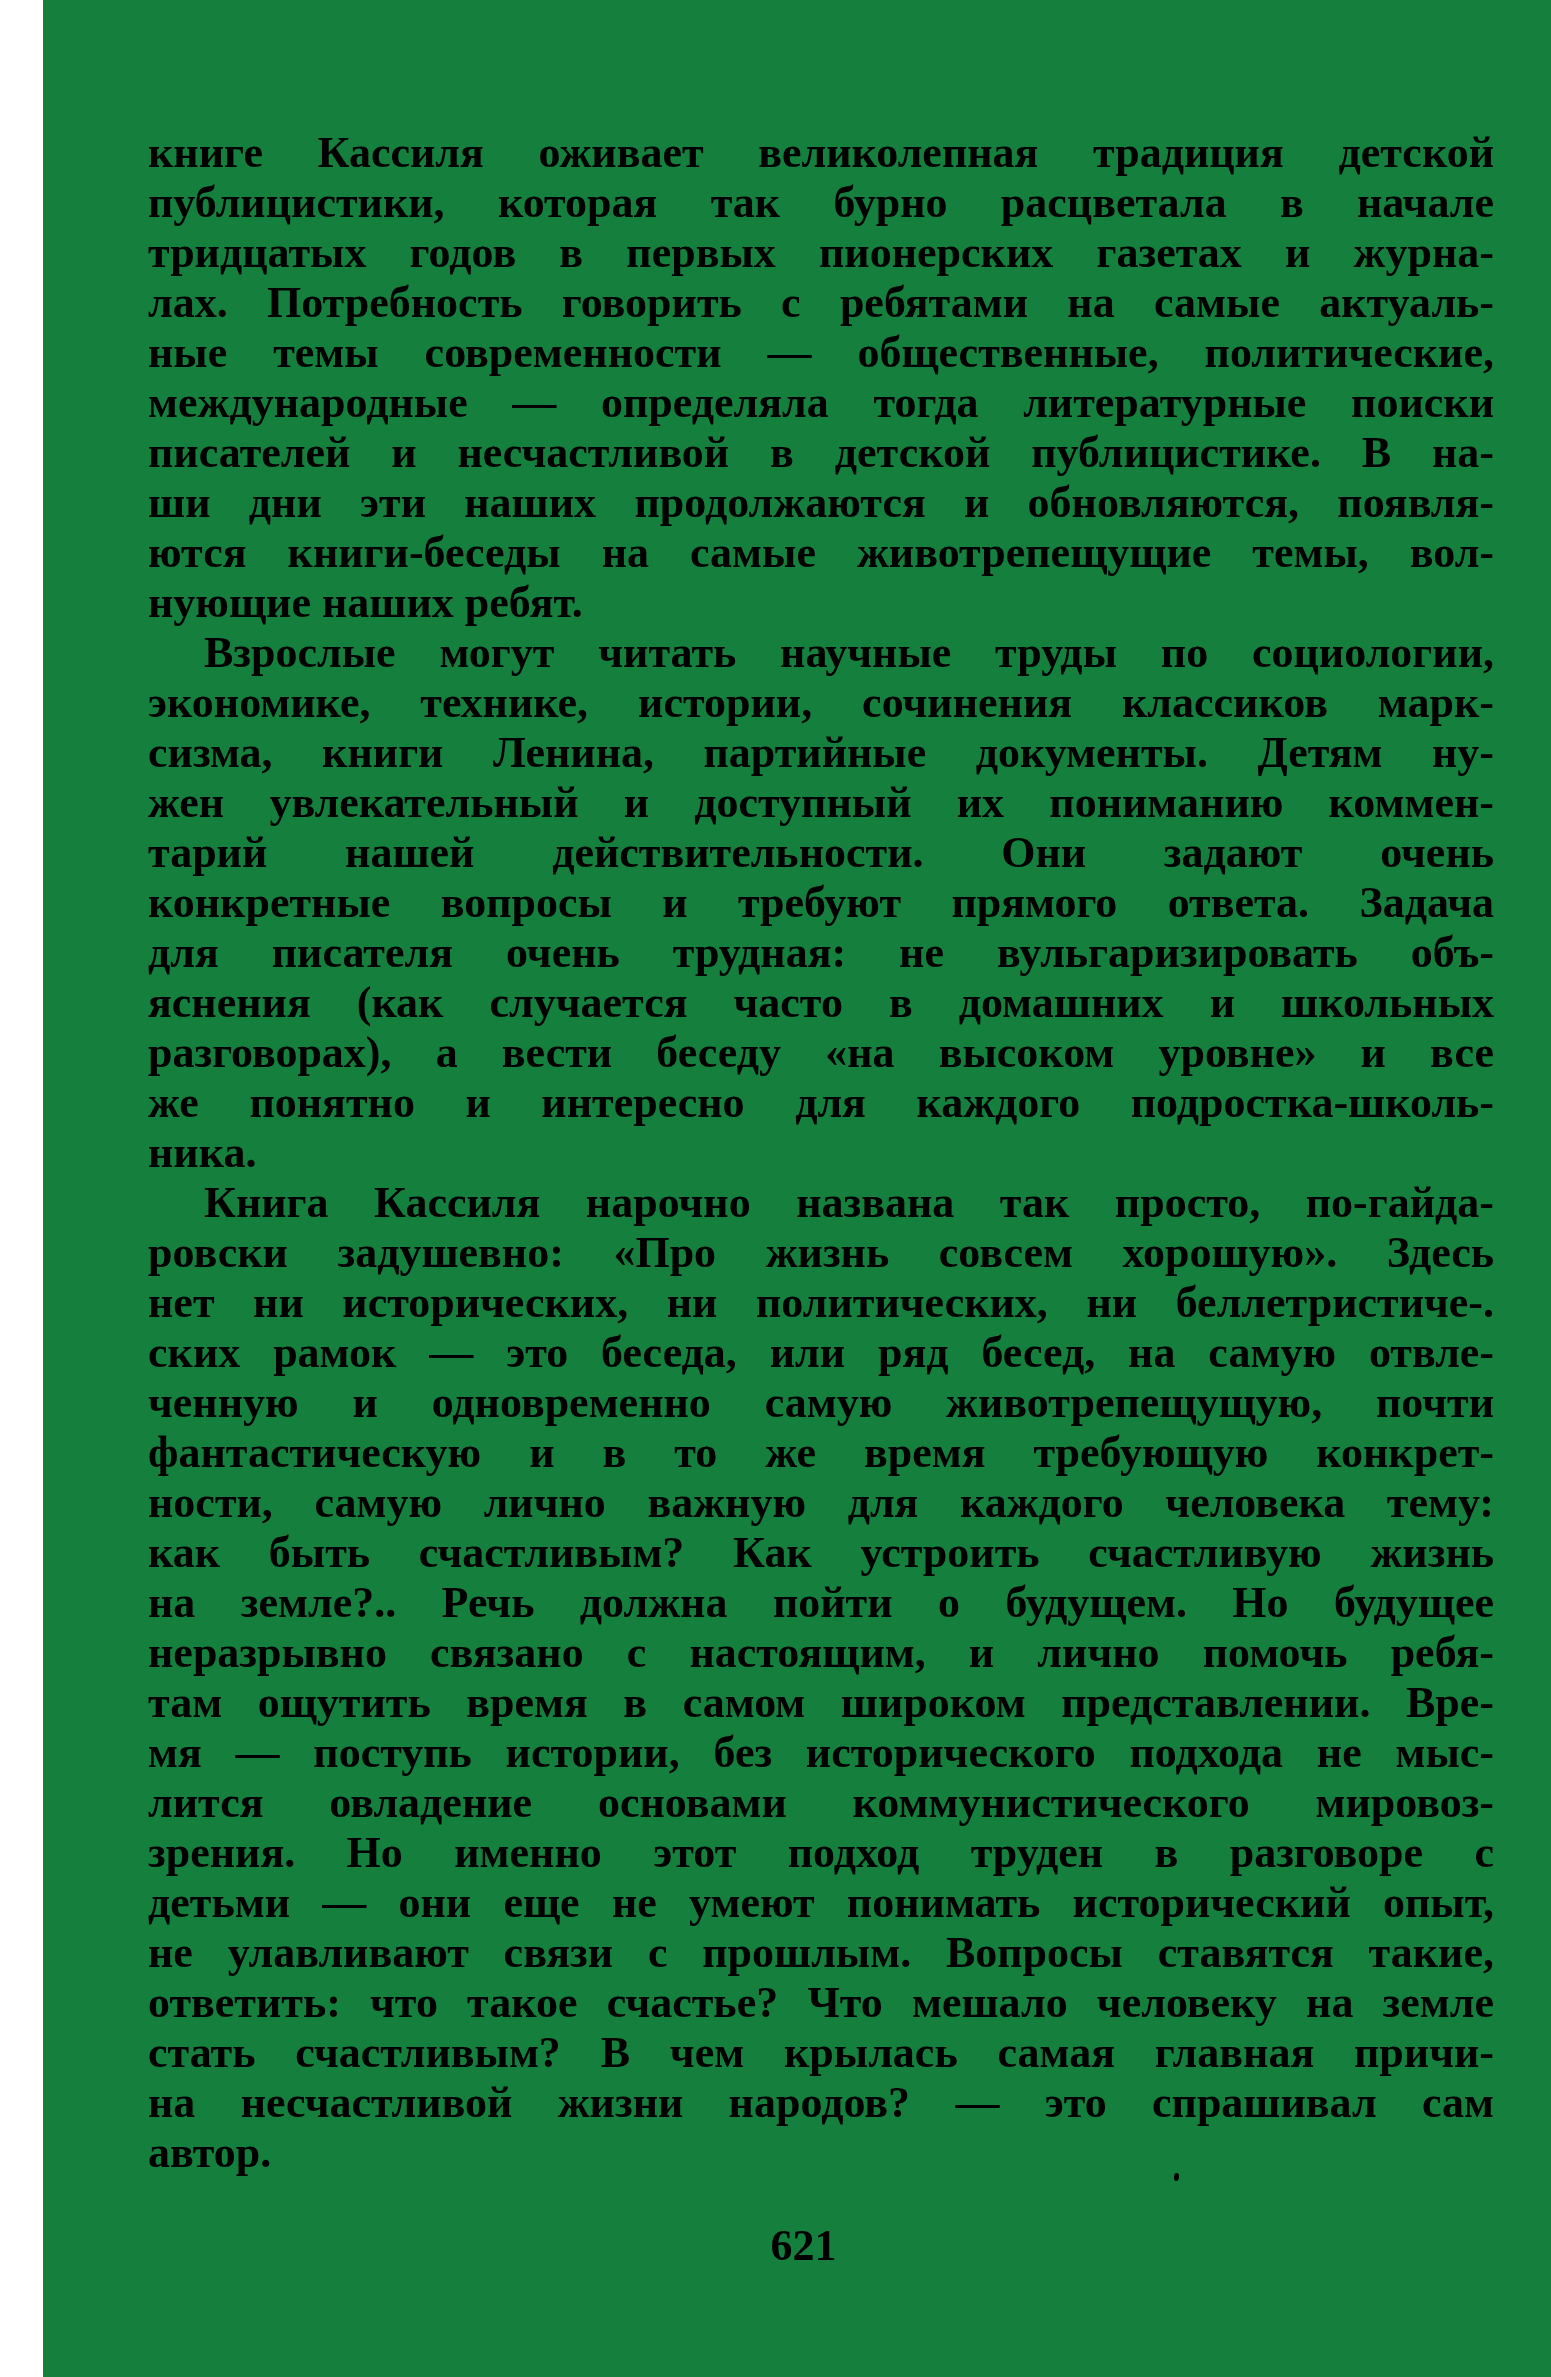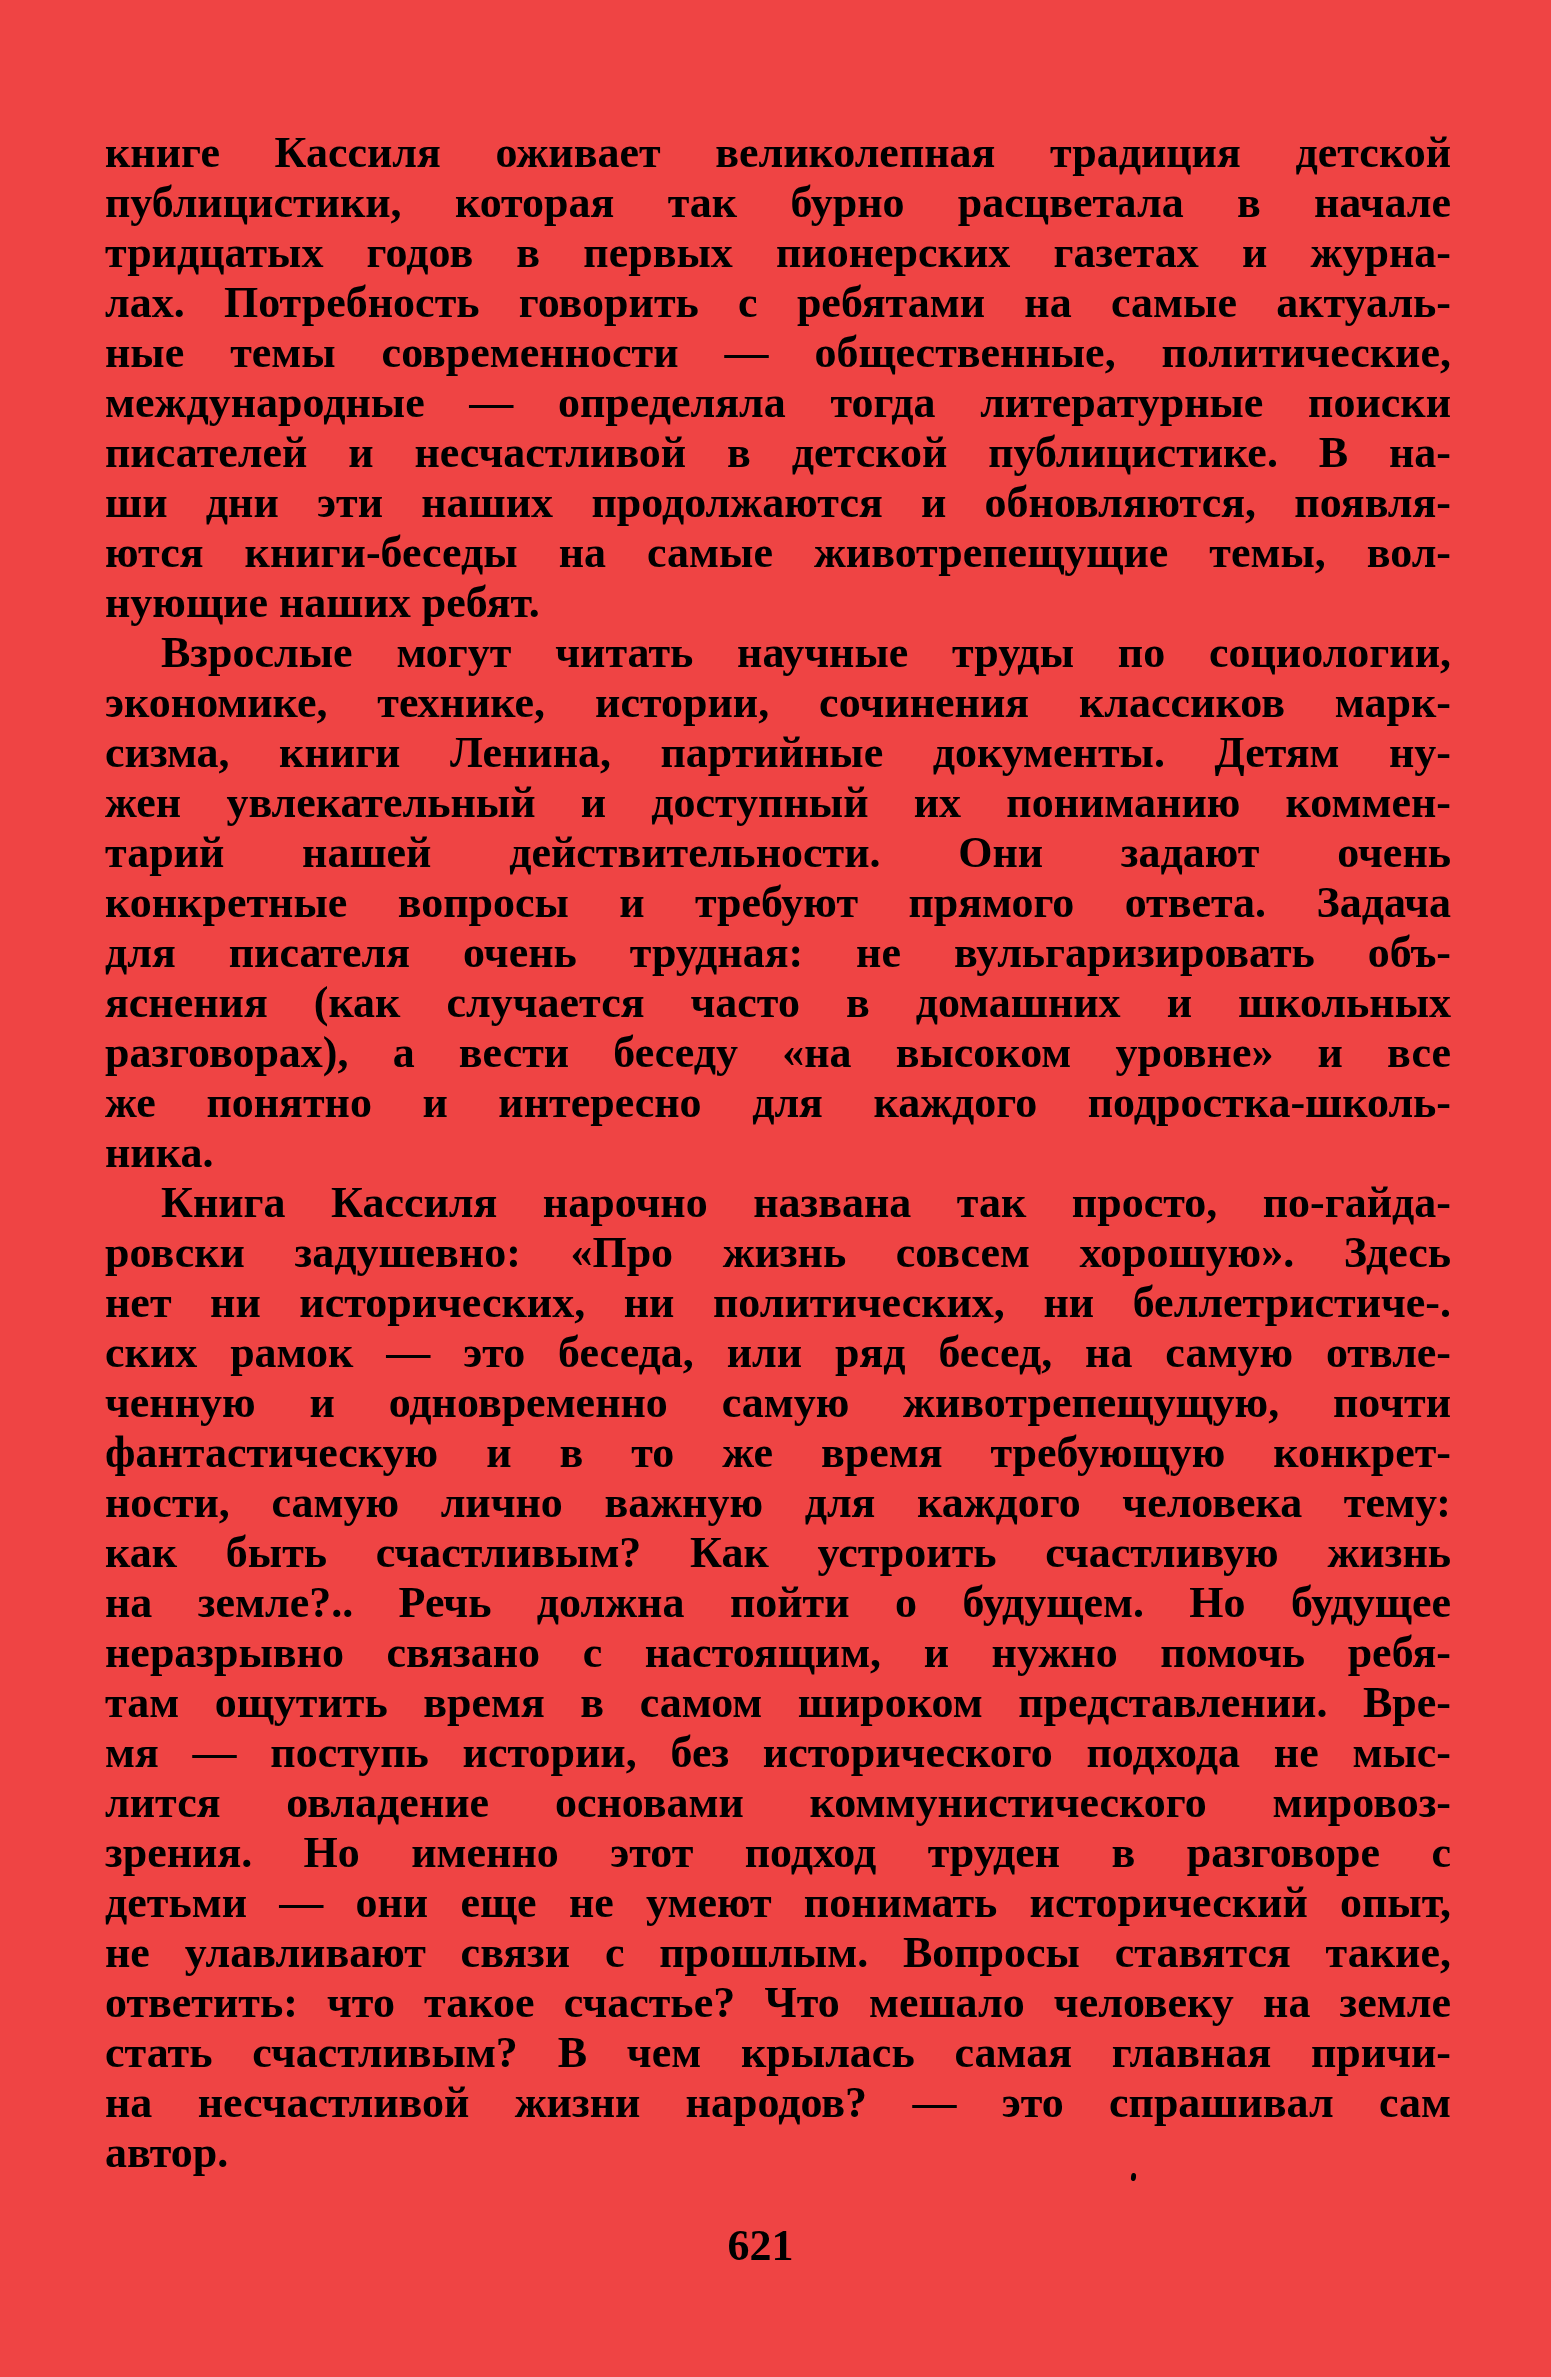--- a/index.html
+++ b/index.html
@@ -9,21 +9,22 @@
   body {
     width: 1551px;
     height: 2377px;
     position: relative;
     background: #ffffff;
     overflow: hidden;
   }
   .page {
     position: absolute;
     inset: 0;
-    background: #ef4444;
+    background: #15803d;
+    margin-left: 43px;
   }
   .text-block {
     position: absolute;
     left: 105px;
     top: 128px;
     width: 1346px;
   }
   .line {
     font-family: "Liberation Serif", "DejaVu Serif", serif;
     font-weight: bold;
@@ -97,21 +98,21 @@
       <div class="line para-end">ника.</div>
       <div class="line justified indent">Книга Кассиля нарочно названа так просто, по-гайда-</div>
       <div class="line justified">ровски задушевно: «Про жизнь совсем хорошую». Здесь</div>
       <div class="line justified">нет ни исторических, ни политических, ни беллетристиче-.</div>
       <div class="line justified">ских рамок — это беседа, или ряд бесед, на самую отвле-</div>
       <div class="line justified">ченную и одновременно самую животрепещущую, почти</div>
       <div class="line justified">фантастическую и в то же время требующую конкрет-</div>
       <div class="line justified">ности, самую лично важную для каждого человека тему:</div>
       <div class="line justified">как быть счастливым? Как устроить счастливую жизнь</div>
       <div class="line justified">на земле?.. Речь должна пойти о будущем. Но будущее</div>
-      <div class="line justified">неразрывно связано с настоящим, и нужно помочь ребя-</div>
+      <div class="line justified">неразрывно связано с настоящим, и лично помочь ребя-</div>
       <div class="line justified">там ощутить время в самом широком представлении. Вре-</div>
       <div class="line justified">мя — поступь истории, без исторического подхода не мыс-</div>
       <div class="line justified">лится овладение основами коммунистического мировоз-</div>
       <div class="line justified">зрения. Но именно этот подход труден в разговоре с</div>
       <div class="line justified">детьми — они еще не умеют понимать исторический опыт,</div>
       <div class="line justified">не улавливают связи с прошлым. Вопросы ставятся такие,</div>
       <div class="line justified">ответить: что такое счастье? Что мешало человеку на земле</div>
       <div class="line justified">стать счастливым? В чем крылась самая главная причи-</div>
       <div class="line justified">на несчастливой жизни народов? — это спрашивал сам</div>
       <div class="line para-end">автор.</div>

